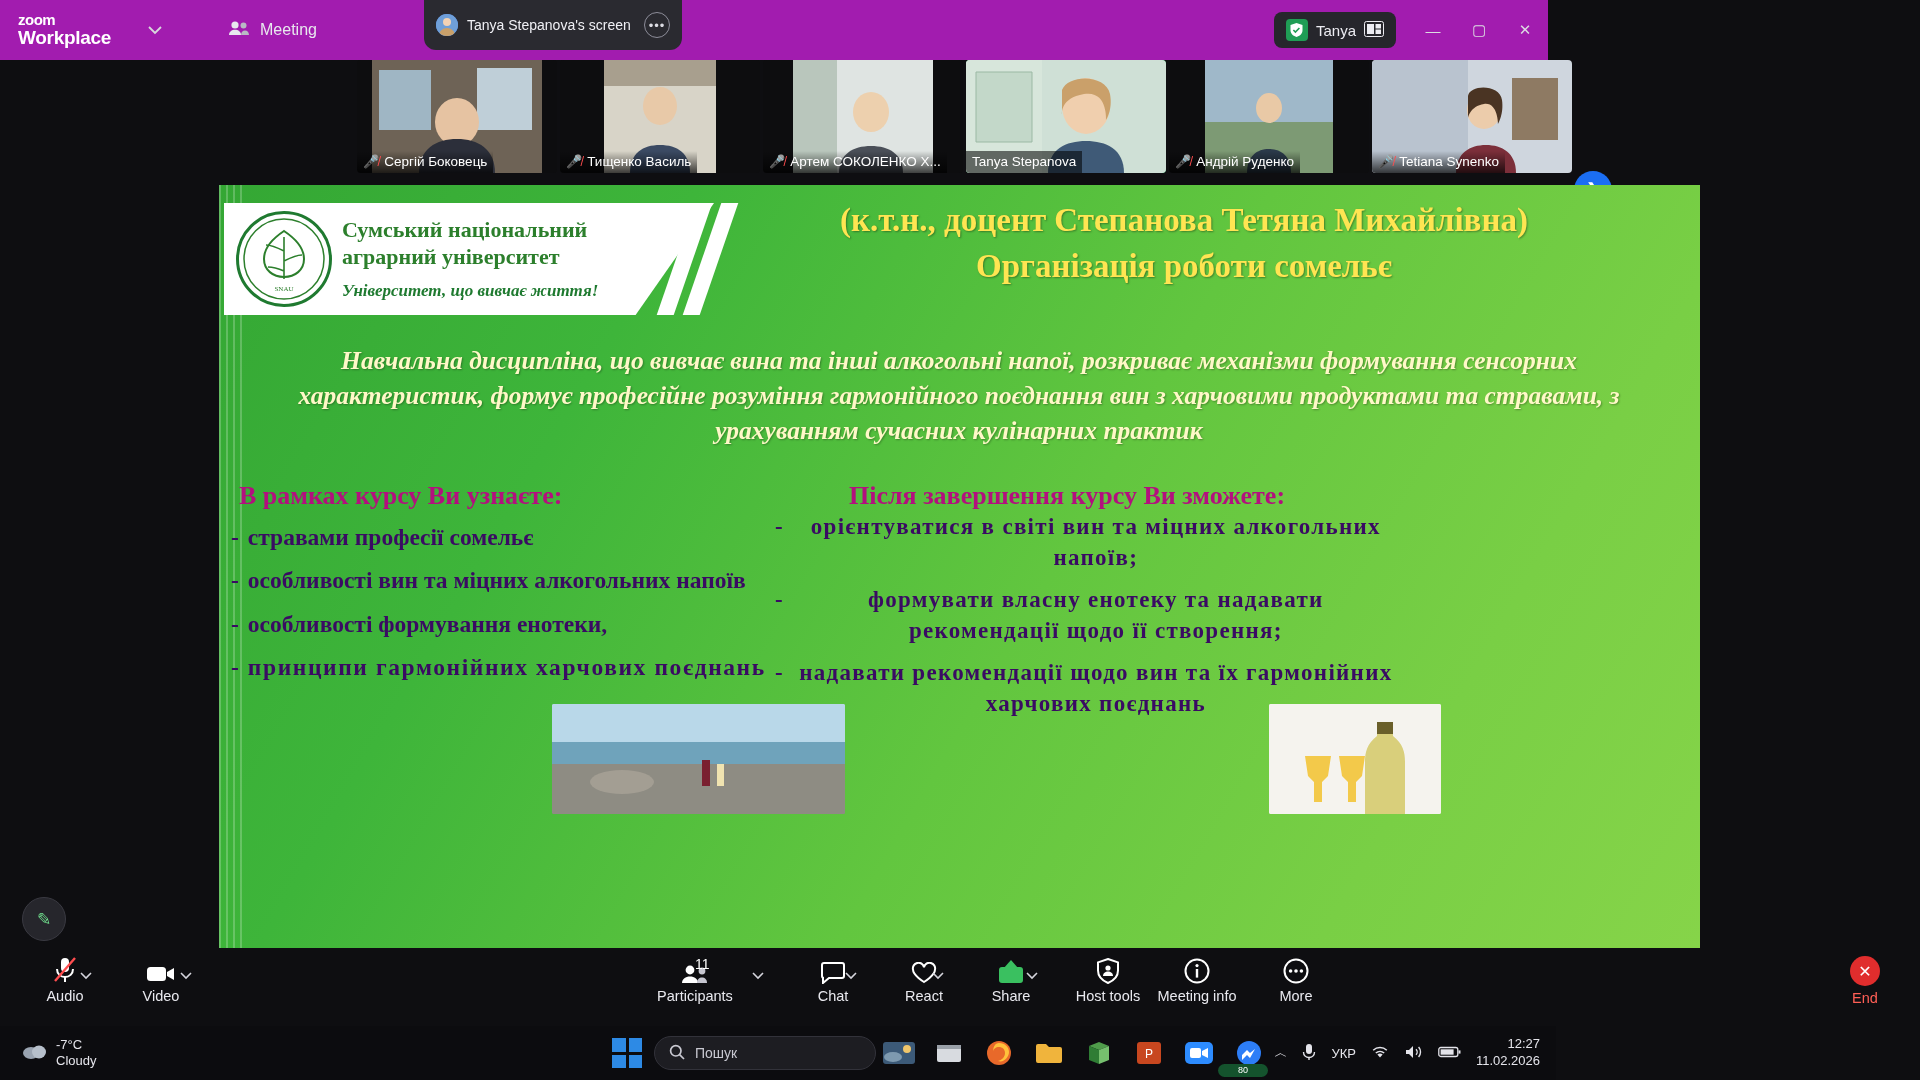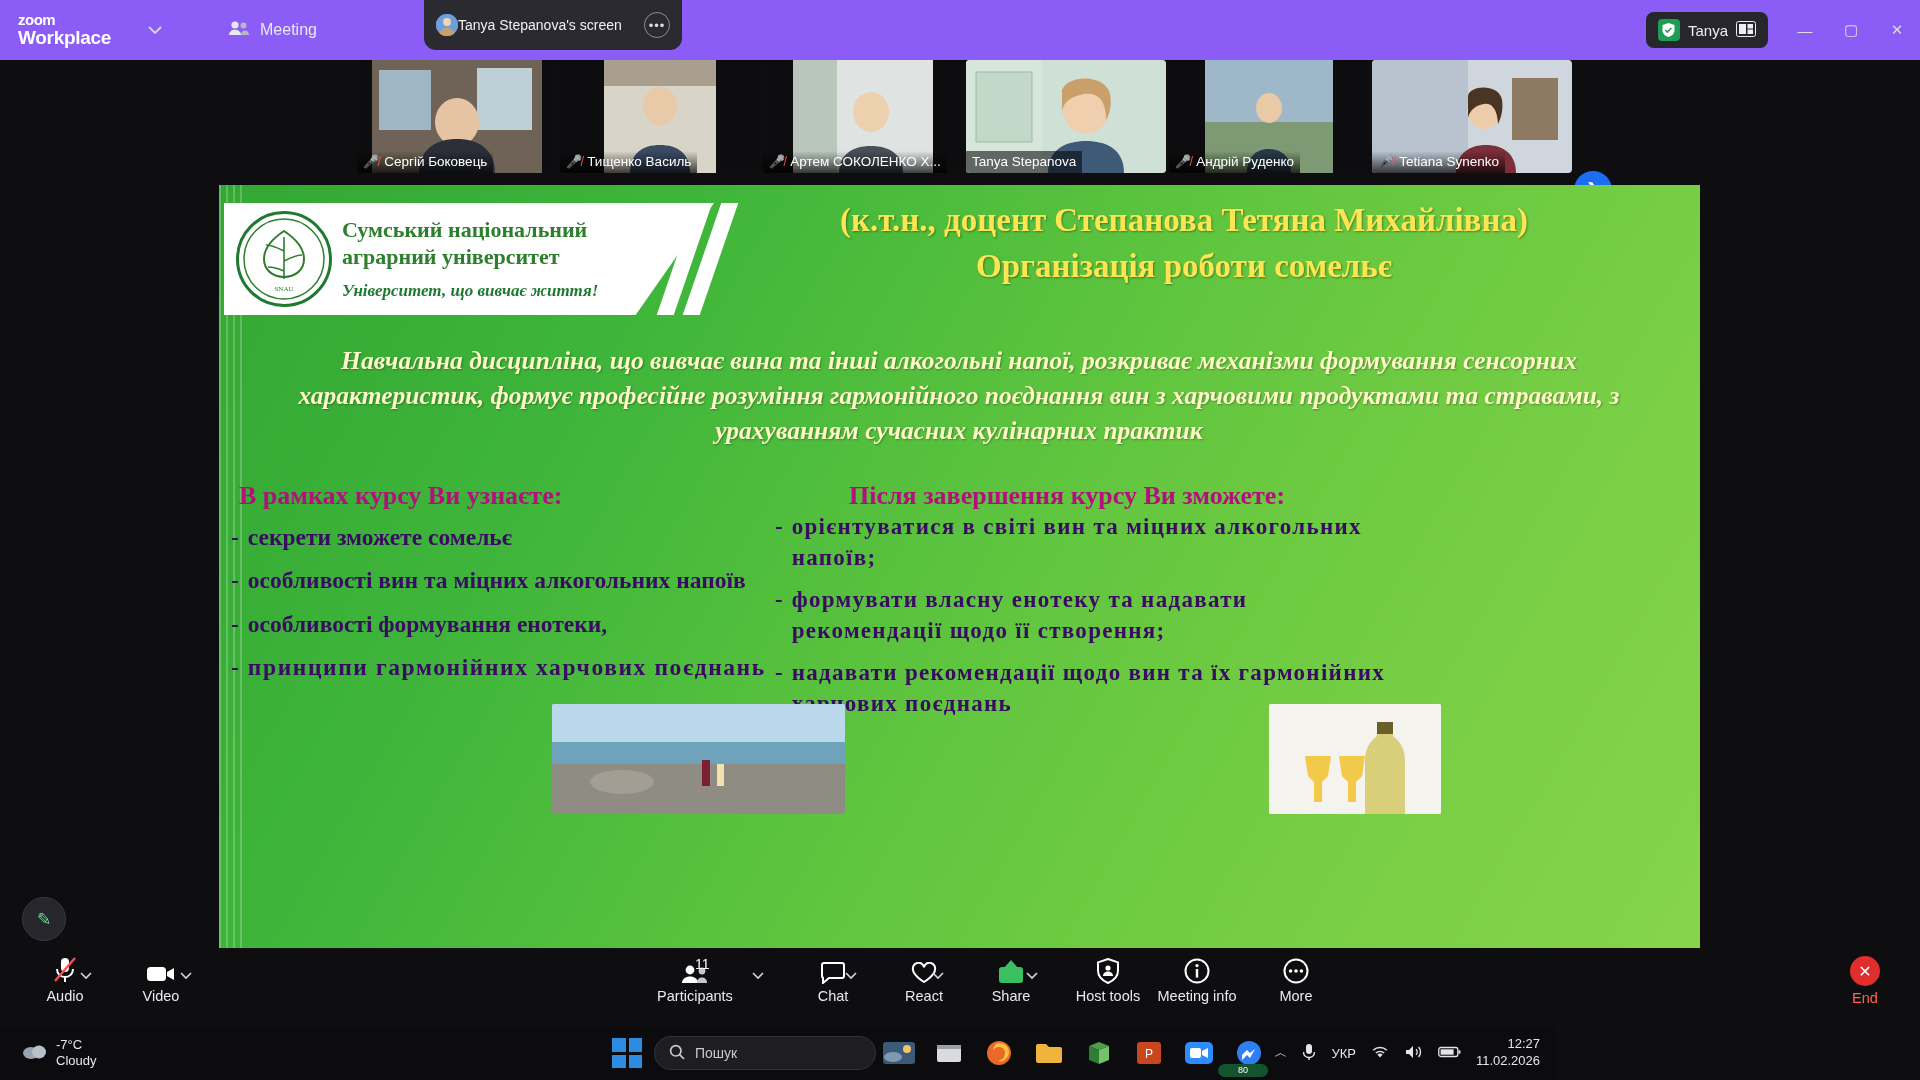--- a/index.html
+++ b/index.html
@@ -11,22 +11,22 @@
   }
   .app {
     position: relative;
     width: 1920px; height: 1080px;
     background: #0e0e11;
   }
 
   
   .titlebar {
     position: absolute; top: 0; left: 0;
-    width: 1920px; height: 60px;
-    background: #8b5cf6;
+    width: 1548px; height: 60px;
+    background: #a21caf;
     display: flex; align-items: center;
   }
   .zoom-logo {
     margin-left: 18px; width: 110px;
     color: #ffffff; line-height: 1.05;
   }
   .zoom-logo .z1 { font-size: 15px; font-weight: 700; letter-spacing: -0.5px;}
   .zoom-logo .z2 { font-size: 19px; font-weight: 700; letter-spacing: -0.3px;}
   .chev-btn {
     width: 34px; height: 34px; display: flex; align-items: center; justify-content: center;
@@ -35,21 +35,21 @@
   .tab-meeting {
     display: flex; align-items: center; gap: 10px;
     margin-left: 42px; color: #e8e8ee; font-size: 16px;
     padding: 8px 14px; border-radius: 8px;
   }
   .tab-screen {
     position: absolute; left: 424px; top: 0;
     width: 258px; height: 50px;
     background: #2a2a30;
     border-radius: 0 0 12px 12px;
-    display: flex; align-items: center; 
+    display: flex; align-items: center; gap: 9px;
     padding: 0 12px;
     color: #f0f0f5; font-size: 14px;
   }
   .tab-screen .avatar-sm {
     width: 22px; height: 22px; border-radius: 50%;
     background: #4f8ef7; flex: none;
     display:flex;align-items:center;justify-content:center;
     overflow:hidden;
   }
   .tab-screen .label { flex: 1; white-space: nowrap; overflow: hidden; text-overflow: ellipsis;}
@@ -188,21 +188,21 @@
     position: absolute;
     color: #3a0b63;
     font-family: "Liberation Serif", serif;
     font-weight: 700;
   }
   .bullets.left { left: 12px; top: 337px; width: 580px; font-size: 23.5px; }
   .bullets.right { left: 556px; top: 327px; width: 625px; font-size: 23px; }
   .bullets li { list-style: none; display: flex; gap: 9px; margin-bottom: 12px; line-height: 1.33; }
   .bullets li .dash { flex: none; }
   .bullets.left li:nth-child(4) span.txt { letter-spacing: 1.6px; }
-  .bullets.right li span.txt { letter-spacing: 1.3px; }
+  .bullets.right li span.txt { letter-spacing: 1.3px; text-align: center; }
   .photo {
     position: absolute; border-radius: 2px; overflow: hidden;
   }
   .photo.sea { left: 333px; top: 519px; width: 293px; height: 110px;
     background: linear-gradient(to bottom,#bcd9e8 0 32%, #6fa3bb 32% 48%, #8d8d86 48% 100%); }
   .photo.bottles { left: 1050px; top: 519px; width: 172px; height: 110px; background: #f2f2ef; }
 
   
   .annot-btn {
     position: absolute; left: 22px; top: 897px;
@@ -482,21 +482,21 @@
     </div>
 
     <div class="slide-lead">Навчальна дисципліна, що вивчає вина та інші алкогольні напої, розкриває механізми формування сенсорних характеристик, формує професійне розуміння гармонійного поєднання вин з харчовими продуктами та стравами, з урахуванням сучасних кулінарних практик</div>
 
     <div class="col-head right">Після завершення курсу Ви зможете:</div>
     <div class="col-head left">В рамках курсу Ви узнаєте:</div>
 
     <ul class="bullets left">
       <li>
           <span class="dash">-</span>
-          <span class="txt">секрети зможете сомельє</span>
+          <span class="txt">стравами професії сомельє</span>
         </li>
       <li>
           <span class="dash">-</span>
           <span class="txt">особливості вин та міцних алкогольних напоїв</span>
         </li>
       <li>
           <span class="dash">-</span>
           <span class="txt">особливості формування енотеки,</span>
         </li>
       <li>

